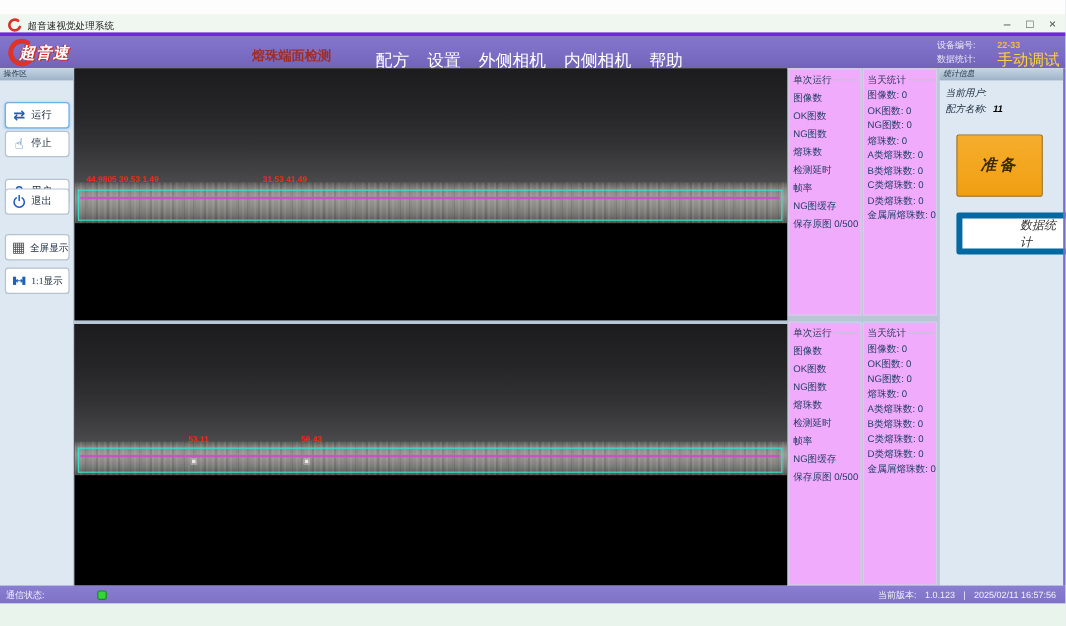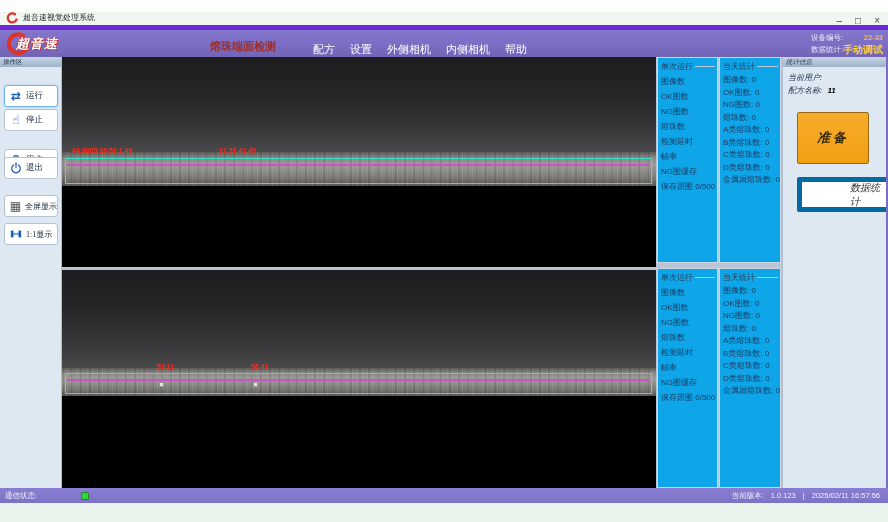--- a/index.html
+++ b/index.html
@@ -1,41 +1,41 @@
 <!DOCTYPE html>
 <html><head>
 <meta charset="utf-8">
 <style>
   * { margin:0; padding:0; box-sizing:border-box; font-family:"Liberation Sans","DejaVu Sans",sans-serif; }
   body { width:888px; height:522px; overflow:hidden; background:#fdfdfd; }
   .screen { position:relative; width:888px; height:522px; background:#fdfdfd; }
 
   
   .titlebar { position:absolute; left:0; top:12px; width:888px; height:18px;
-    background:#f0f6f0; border-bottom:5px solid #6d28d9; display:flex; align-items:flex-start; padding:0 6px; }
+    background:#f0f6f0; border-bottom:3px solid #6d28d9; display:flex; align-items:flex-end; padding:0 6px; }
   .titlebar .app-icon { width:12px; height:12px; margin-right:5px; }
   .titlebar .title-text { font-size:8px; color:#222; }
   .win-controls { position:absolute; right:8px; top:0; height:18px; display:flex; align-items:center; gap:13px; }
   .win-controls span { font-size:10px; color:#444; line-height:18px; cursor:default; }
 
   
   .header { position:absolute; left:0; top:30px; width:888px; height:27px;
     background:linear-gradient(180deg,#8376cb 0%,#7b6dc4 55%,#7163b5 100%); }
   .brand-swoosh { position:absolute; left:3px; top:1px; width:26px; height:25px; }
   .brand { position:absolute; left:16px; top:5px; font-size:13px; font-weight:bold; font-style:italic;
     color:#fff; text-shadow:1px 1px 0 #c9302c, -1px 0 0 #c9302c; letter-spacing:1px; }
   .app-title { position:absolute; left:64px; top:4px; font-size:16px; font-weight:bold; color:#fff; letter-spacing:1px; }
   .subtitle { position:absolute; left:210px; top:9px; font-size:11px; font-weight:bold; color:#9e2d28; }
   .menu { position:absolute; left:313px; top:12px; display:flex; gap:15px; }
-  .menu-item { font-size:11px; color:#fff; cursor:default; }
+  .menu-item { font-size:14px; color:#fff; cursor:default; }
   .device-info { position:absolute; right:5px; top:2px; text-align:left; }
-  .device-info .row { display:flex; justify-content:space-between; gap:0; line-height:12px; }
+  .device-info .row { display:flex; justify-content:flex-start; gap:18px; line-height:12px; }
   .device-info .lbl { font-size:7.5px; color:#eae7f8; }
   .device-info .val-orange { font-size:7.5px; font-weight:bold; color:#ffb938; }
-  .device-info .val-yellow { font-size:10px; font-weight:bold; color:#ffd23e; }
+  .device-info .val-yellow { font-size:13px; font-weight:normal; color:#ffd23e; }
 
   
   .content { position:absolute; left:0; top:57px; width:888px; height:431px; background:#b9c6d6; }
   .content::after { content:""; position:absolute; right:0; top:0; width:2px; height:431px; background:#7b6dc4; }
 
   
   .sidebar { position:absolute; left:0; top:0; width:62px; height:431px; background:#dee8f3; border-right:1px solid #aebccc; }
   .panel-header { height:10px; background:linear-gradient(180deg,#c6d4e4,#9db2c8);
     font-size:6.5px; color:#1d2e42; line-height:10px; padding-left:3px; }
   .side-btn { position:absolute; left:4px; width:54px; height:22px; background:#fff;
@@ -65,21 +65,21 @@
   .roi-rect { position:absolute; border:1px solid #35e0c8; z-index:3; }
   .vp1 .roi-rect { left:3px; top:101px; width:587px; height:26px; }
   .vp2 .roi-rect { left:3px; top:103px; width:587px; height:21px; }
   .weld-line { position:absolute; height:2px; background:#c94fc9; opacity:.92; z-index:4; }
   .vp1 .weld-line { left:5px; top:107px; width:583px; }
   .vp2 .weld-line { left:5px; top:109px; width:583px; }
   .ann { position:absolute; font-size:7px; font-weight:bold; color:#ff2a1a; z-index:5; white-space:nowrap; }
   .marker { position:absolute; width:5px; height:5px; background:#e8e6e2; border:1px solid #9a9894; z-index:5; }
 
   
-  .stat-group { position:absolute; background:#0ea5e9; border:1px solid #ccd5df; padding:2px 0 0 3px; overflow:hidden; }
+  .stat-group { position:absolute; background:#f0abfc; border:1px solid #ccd5df; padding:2px 0 0 3px; overflow:hidden; }
   .g1a { left:657px; top:0;     width:61px; height:206px; }
   .g1b { left:719px; top:0;     width:62px; height:206px; }
   .g2a { left:657px; top:211px; width:61px; height:220px; }
   .g2b { left:719px; top:211px; width:62px; height:220px; }
   .group-title { display:flex; align-items:center; gap:2px; font-size:8px; color:#2c3e55; padding:1px 2px 2px 0; }
   .group-title::after { content:""; flex:1; border-top:1px solid #bcc6d2; }
   .stat-row { font-size:8px; color:#1b3a5e; white-space:nowrap; }
   .rows-single .stat-row { height:15px; line-height:15px; }
   .rows-today  .stat-row { height:12.5px; line-height:12.5px; }
 

